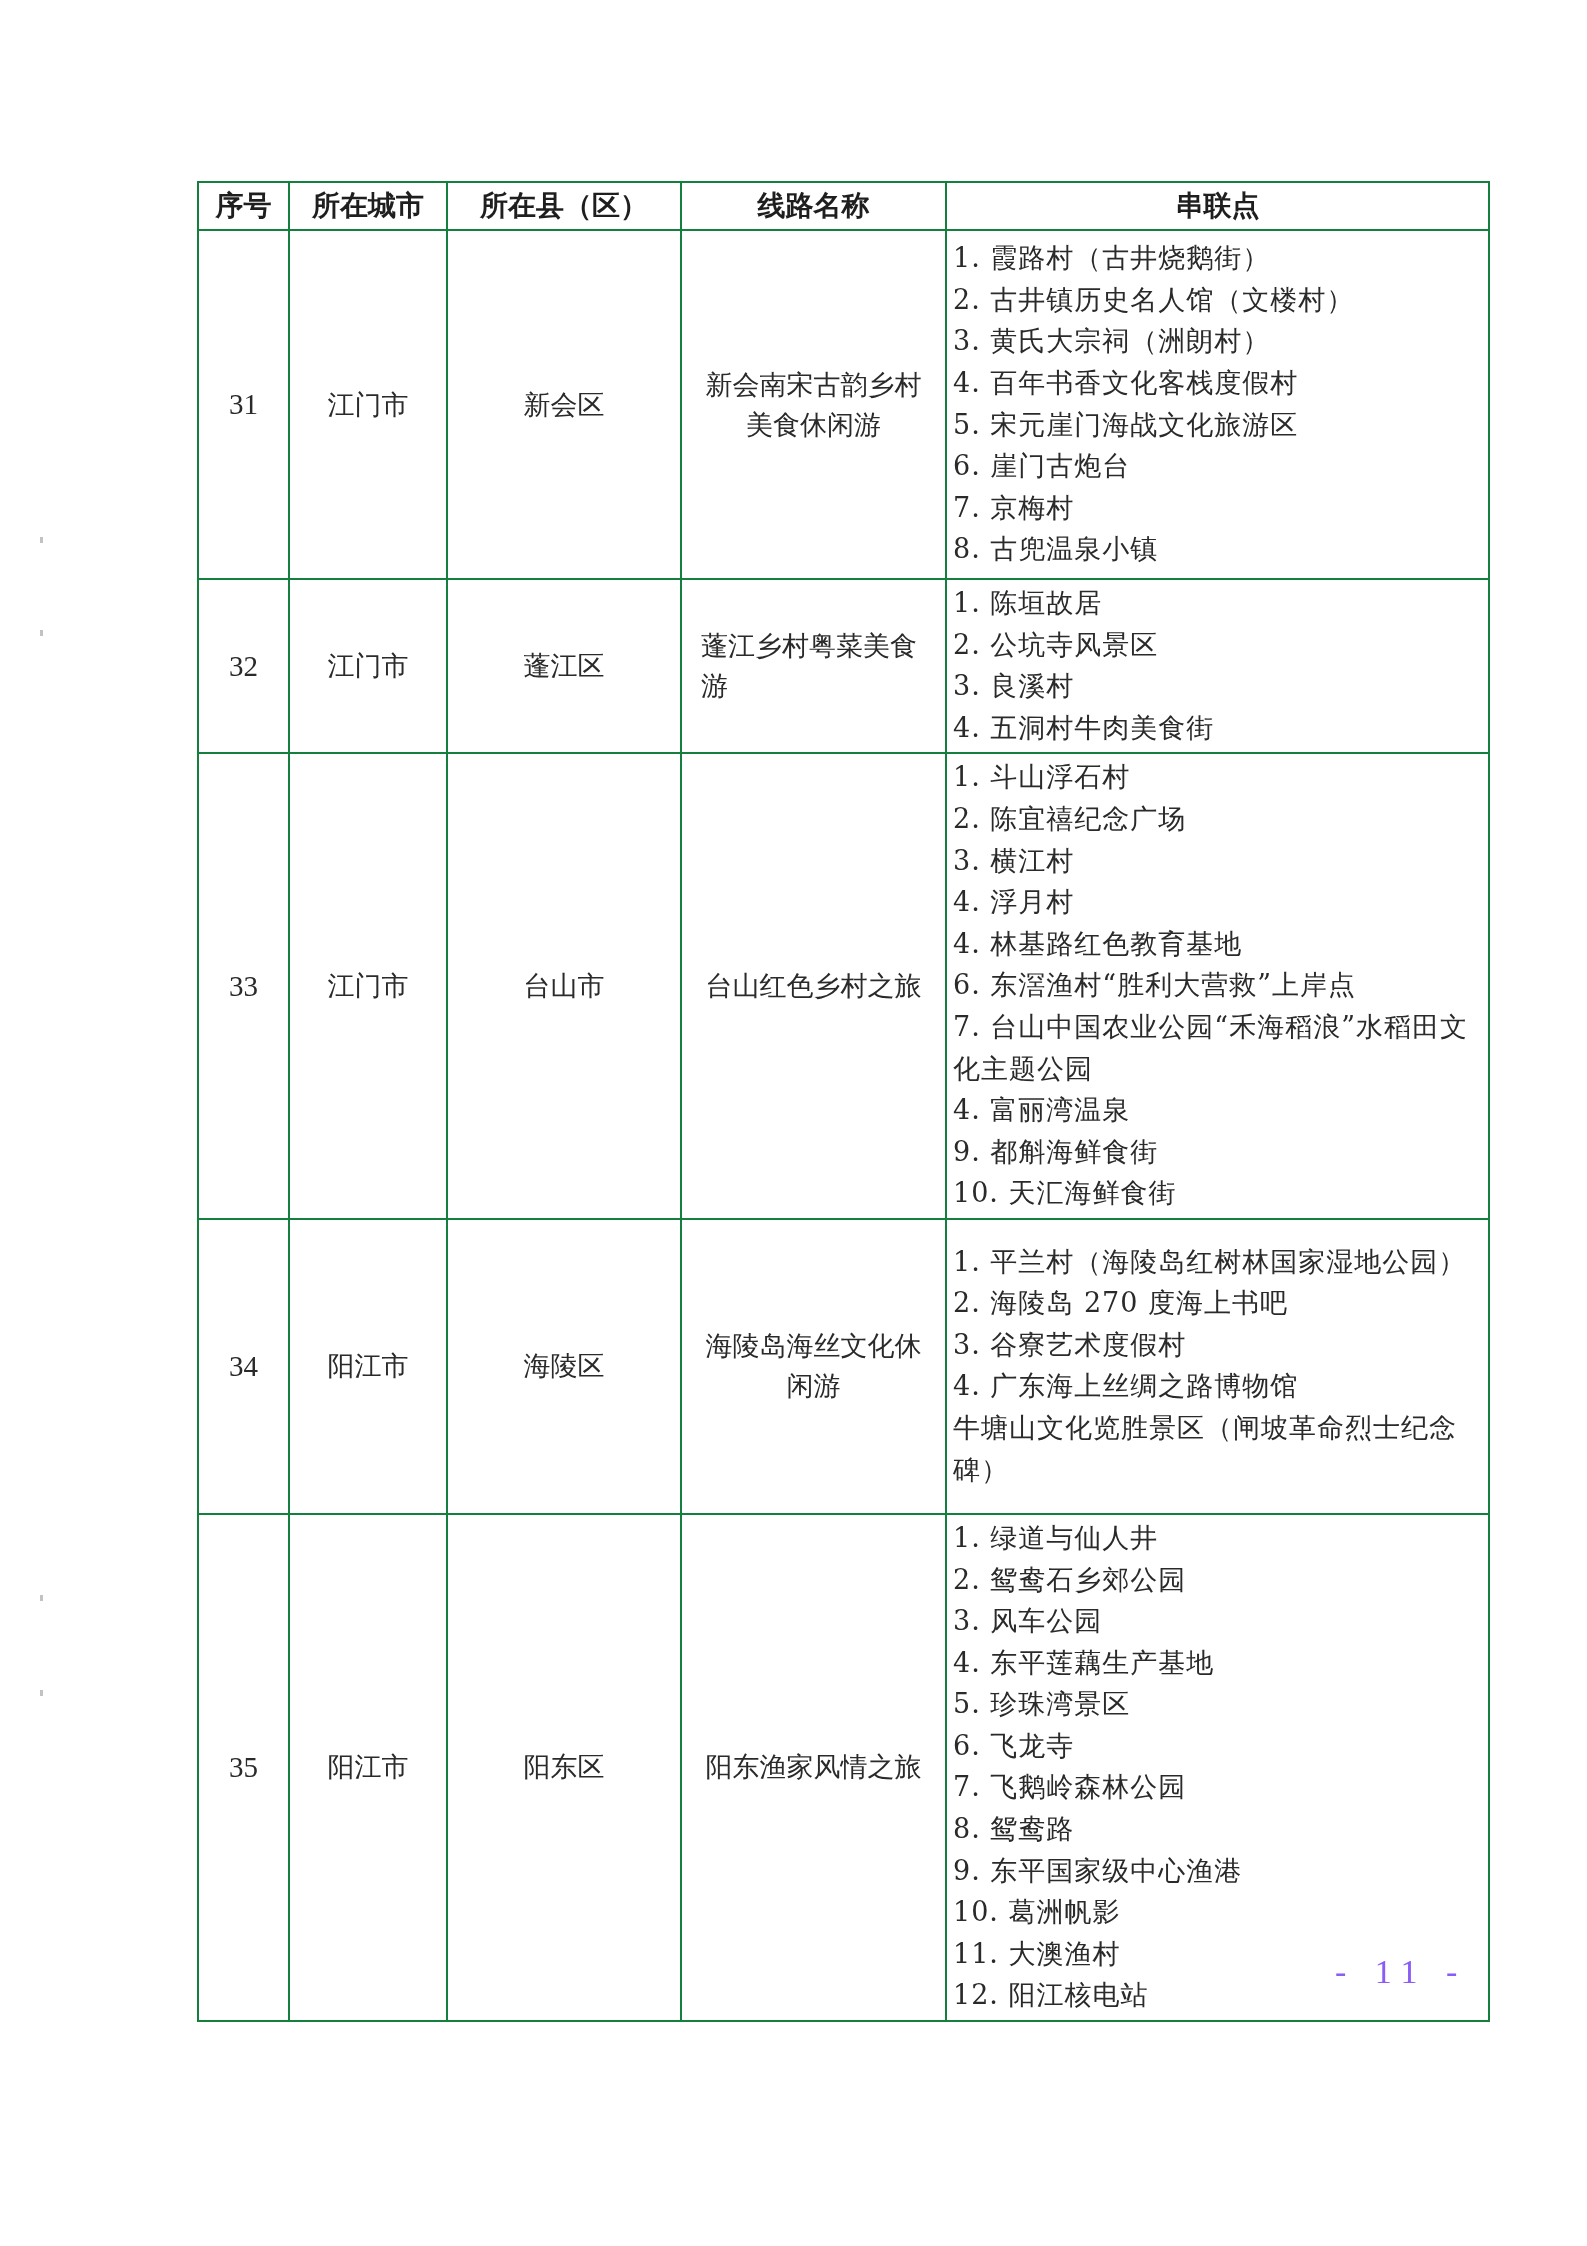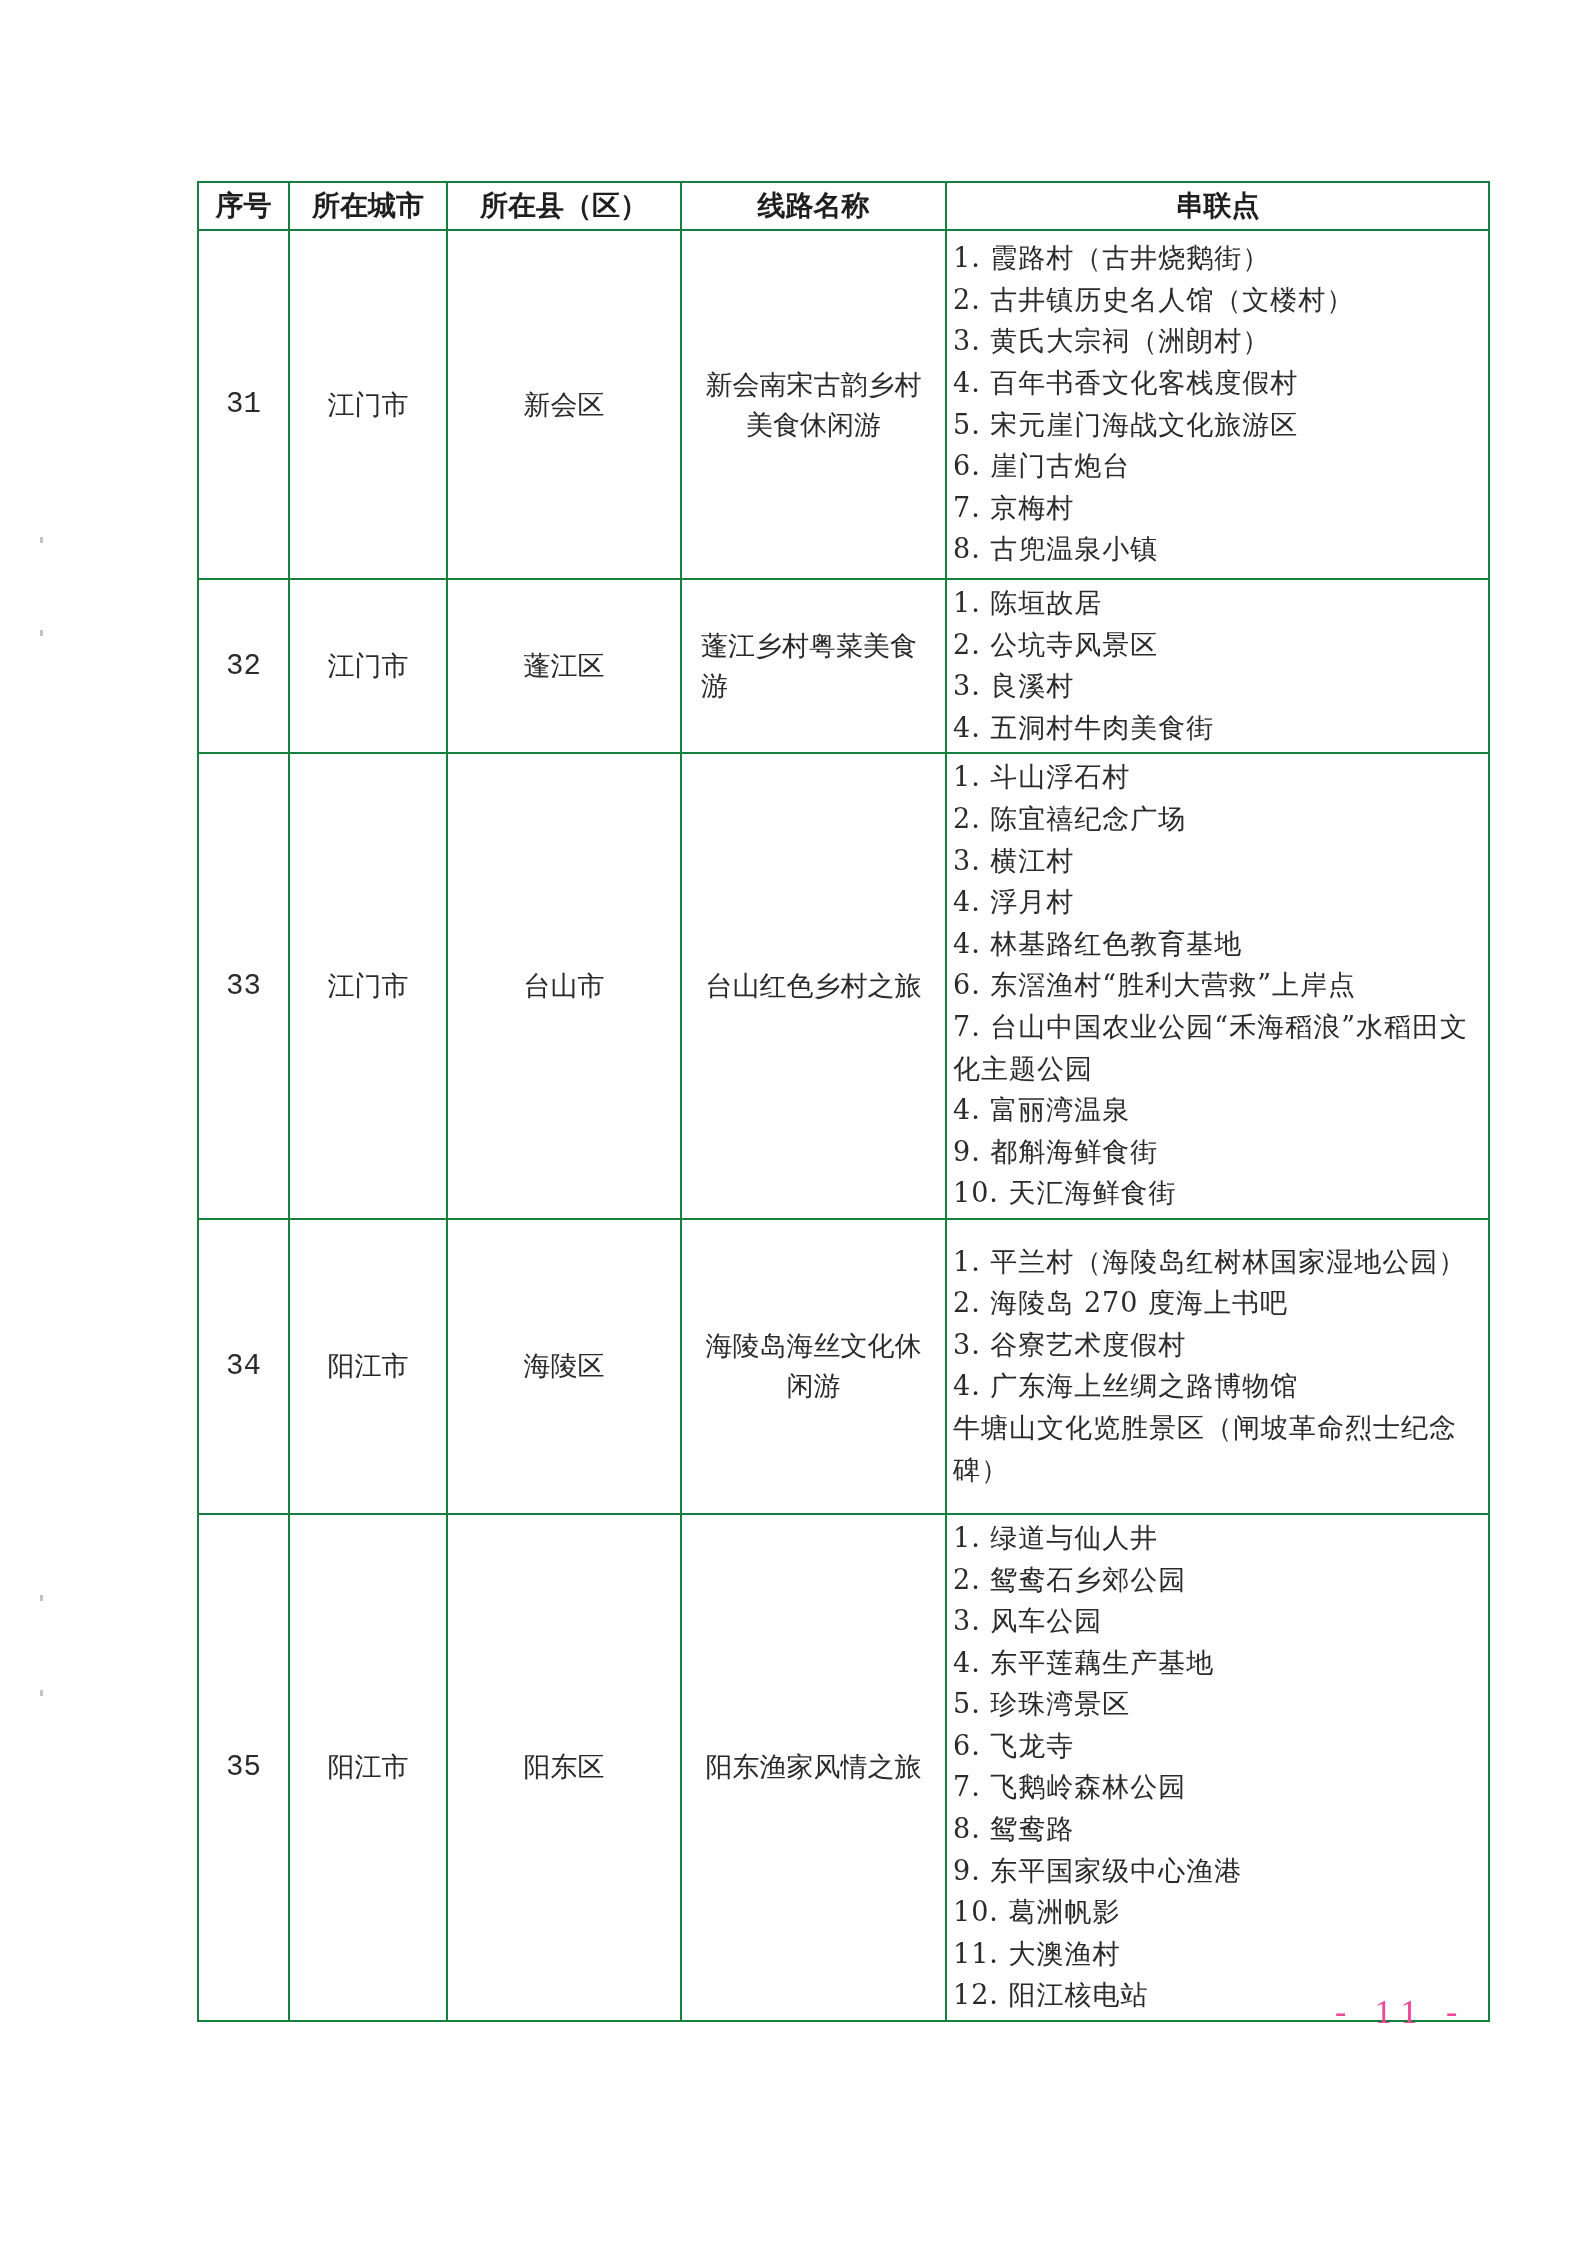--- a/index.html
+++ b/index.html
@@ -13,29 +13,29 @@
     width: 1291px; border-collapse: collapse; table-layout: fixed;
   }
   table.routes td, table.routes th {
     border: 2px solid #15803d; padding: 0; vertical-align: middle;
   }
   table.routes th {
     height: 46px; font-size: 28px; font-weight: bold; text-align: center;
     font-family: "DejaVu Sans", "Liberation Sans", sans-serif; color: #1e1e1e;
   }
   .c-idx, .c-city, .c-county { text-align: center; font-size: 27px; }
-  .c-idx { font-family: Liberation Mono, monospace; font-size: 29px; margin-top: 45px; }
+  .c-idx { font-family: Liberation Serif, serif; font-size: 29px; margin-top: 45px; }
   .c-route { font-size: 27px; line-height: 40px; padding: 0 19px !important; }
   .c-route.center { text-align: center; }
   .c-route.left { text-align: left; margin-left: 28px; }
   .c-points { font-size: 27px; line-height: 41.6px; padding: 2px 4px 4px 6px !important; text-align: left; letter-spacing: 1px; }
   .c-points div { white-space: normal; }
   .page-num {
-    position: absolute; left: 1335px; top: 1993px; font-size: 34px;
-    font-family: "Liberation Serif", serif; color: #ec4899; letter-spacing: 10px;
+    position: absolute; left: 1335px; top: 1953px; font-size: 34px;
+    font-family: "Liberation Serif", serif; color: #8b5cf6; letter-spacing: 10px;
   }
 </style>
 </head>
 <body>
 
 <div class="scan-dot" style="left:40px;top:537px"></div>
 <div class="scan-dot" style="left:40px;top:630px"></div>
 <div class="scan-dot" style="left:40px;top:1595px"></div>
 <div class="scan-dot" style="left:40px;top:1690px"></div>
 

